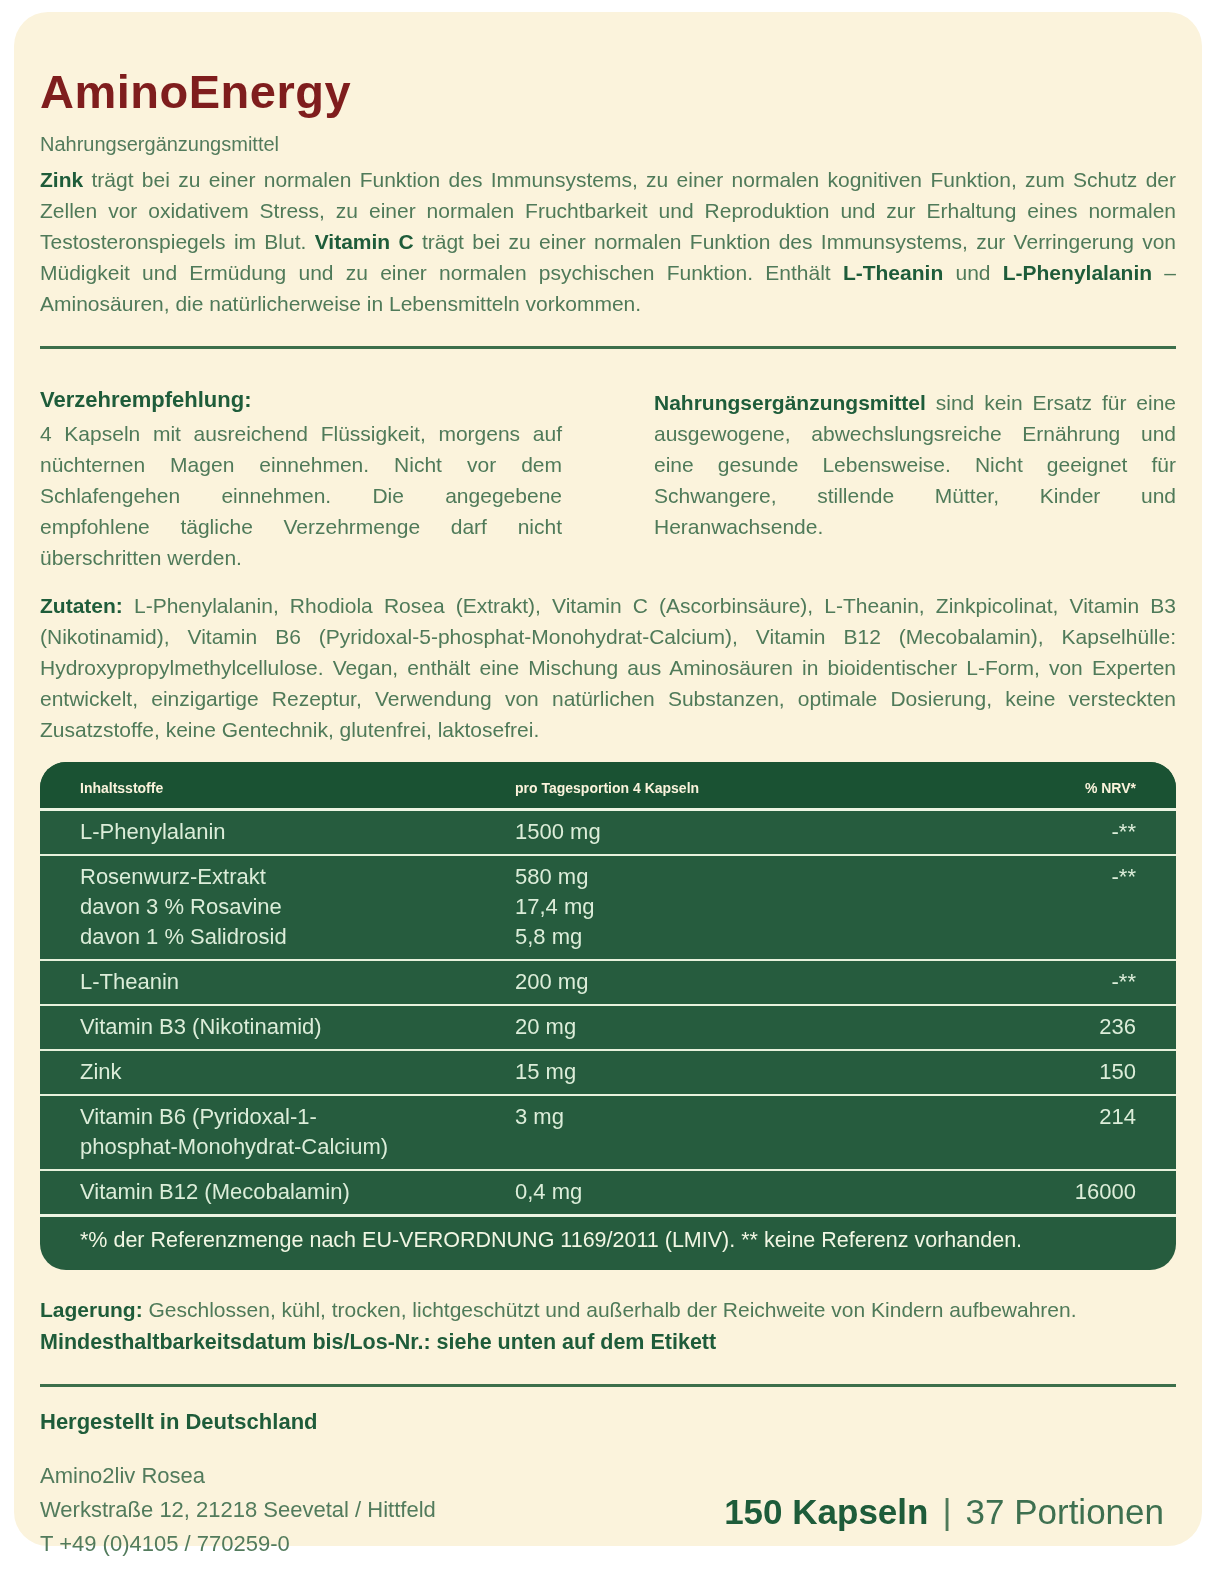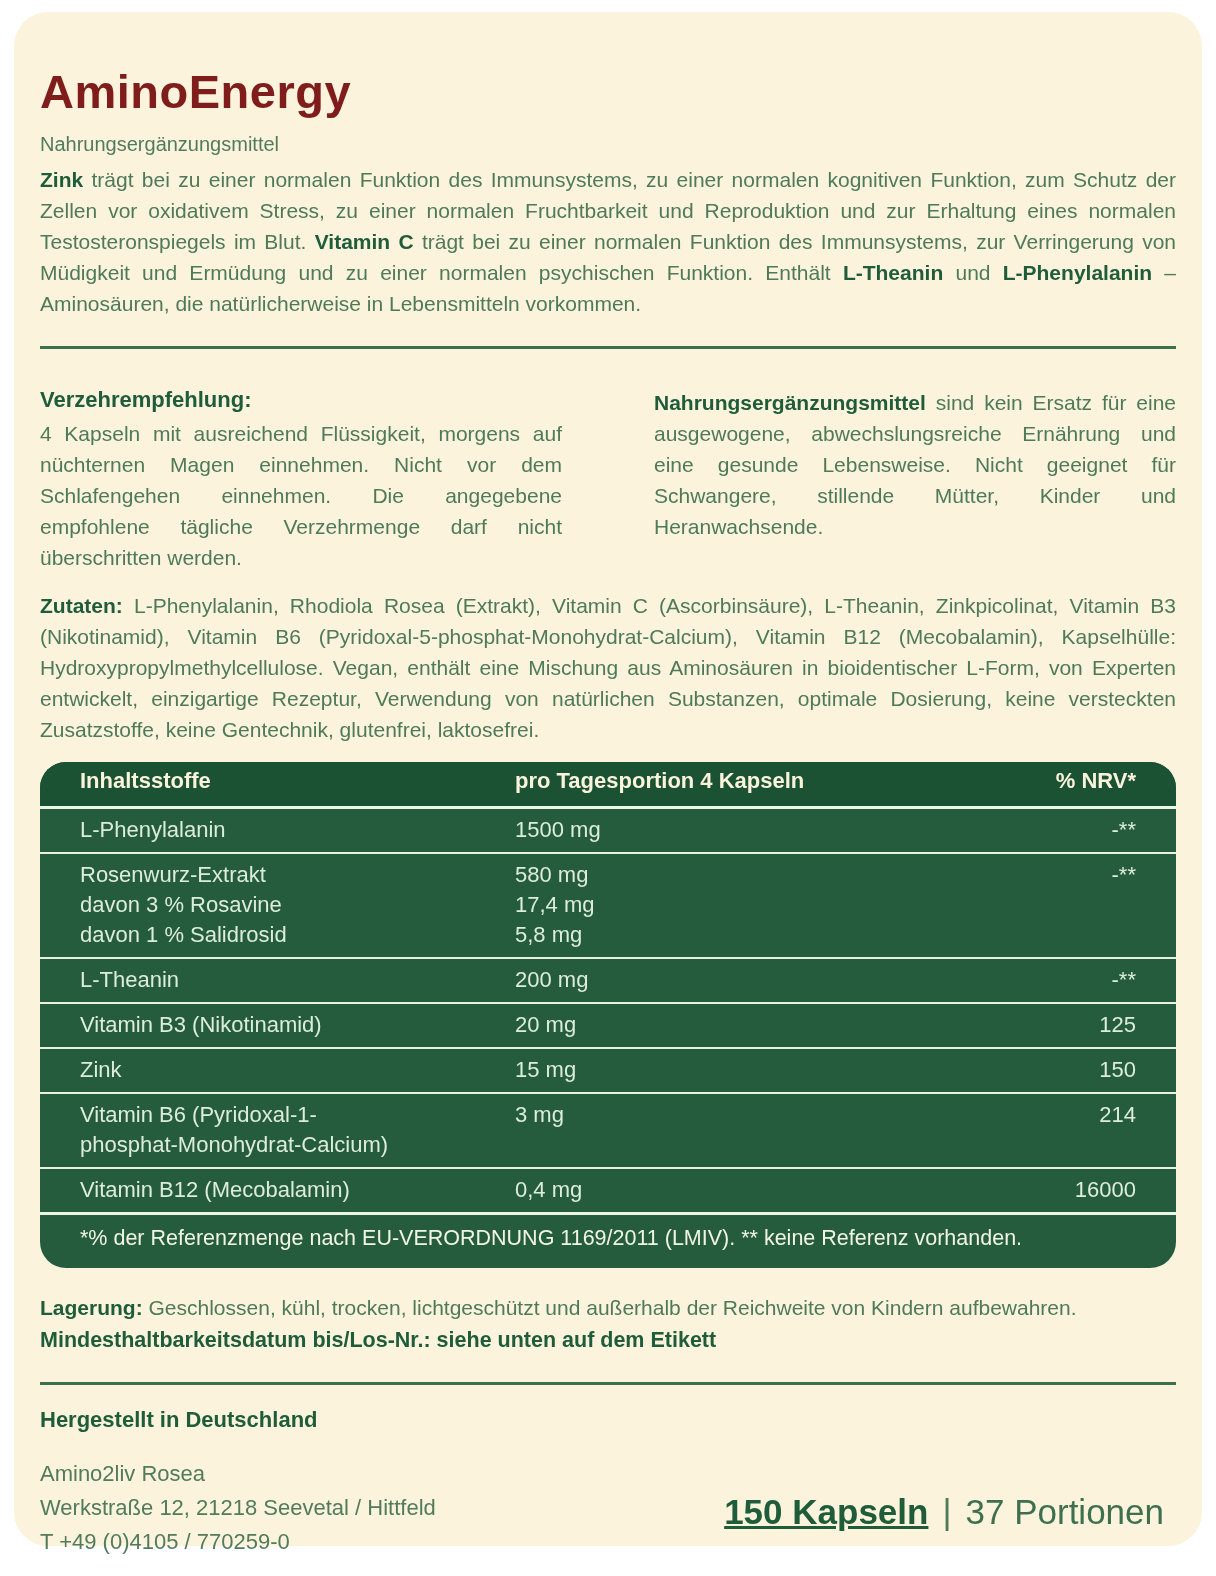--- a/index.html
+++ b/index.html
@@ -36,23 +36,23 @@
   .col-heading { color:#1e5c3a; font-size:22px; font-weight:bold; margin-bottom:5px; }
 
   .ingredients { margin-top:17px; }
 
   .ntable {
     margin-top:17px; background:#265c3e; border-radius:26px; overflow:hidden;
     color:#dcedd9;
   }
   .t-head {
     display:grid; grid-template-columns:435px 500px 1fr;
-    background:#1a5233; padding:6px 40px 12px 40px;
+    background:#1a5233; padding:18px 40px 12px 40px;
     border-bottom:3px solid #edf5e3;
-    font-size:22px; font-weight:bold; color:#fbf3dc;
+    font-size:14px; font-weight:bold; color:#fbf3dc;
   }
   .t-head .h-nrv { text-align:right; }
   .t-row {
     display:grid; grid-template-columns:435px 500px 1fr;
     padding:6px 40px 7px 40px; font-size:22px; line-height:30px;
     border-bottom:2px solid #e7f1dc;
   }
   .t-row:last-of-type { border-bottom:3px solid #edf5e3; }
   .cell-nrv { text-align:right; }
   .t-foot {
@@ -65,21 +65,21 @@
   .rule2 { border:none; border-top:3px solid #3c6f4b; margin-top:26px; }
 
   .made-in { margin-top:22px; color:#1e5c3a; font-size:22px; font-weight:bold; }
   .contact { margin-top:24px; color:#527b5c; font-size:22px; line-height:34px; }
 
   .pack-info {
     position:absolute; right:12px; top:1428px;
     display:flex; align-items:baseline; gap:14px;
     font-size:35px;
   }
-  .pack-capsules { color:#1e5c3a; font-weight:bold;text-decoration:underline; }
+  .pack-capsules { color:#1e5c3a; font-weight:bold; }
   .pack-sep { color:#4f7a59; font-weight:300; }
   .pack-portions { color:#3e7050; }
 </style>
 </head>
 <body>
 
 <div class="page">
   <div class="label-card">
     <div class="inner">
 
@@ -147,21 +147,21 @@
               </div>
             </div>
             <div class="t-row">
               <div class="cell-sub">
                 <div>Vitamin B3 (Nikotinamid)</div>
               </div>
               <div class="cell-amt">
                 <div>20 mg</div>
               </div>
               <div class="cell-nrv">
-                <div>125</div>
+                <div>236</div>
               </div>
             </div>
             <div class="t-row">
               <div class="cell-sub">
                 <div>Zink</div>
               </div>
               <div class="cell-amt">
                 <div>15 mg</div>
               </div>
               <div class="cell-nrv">

